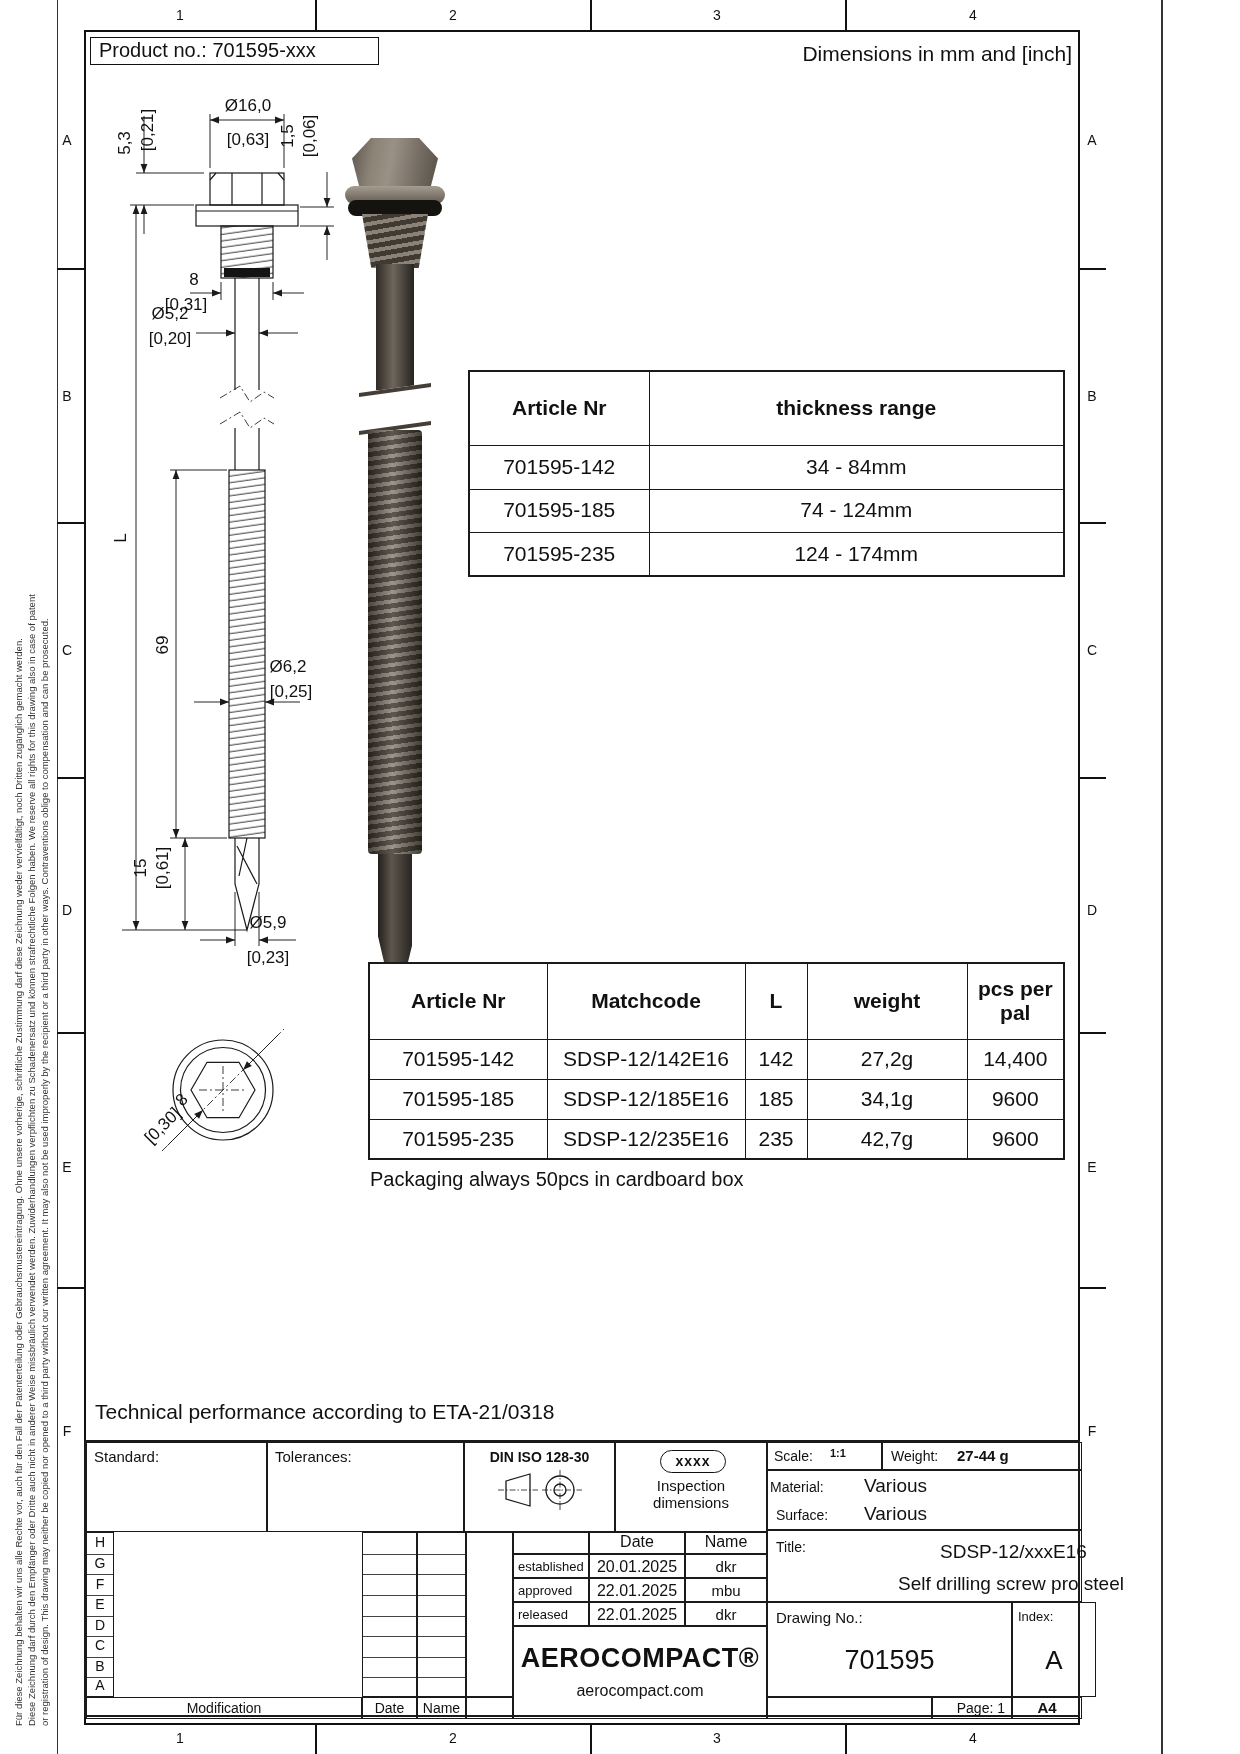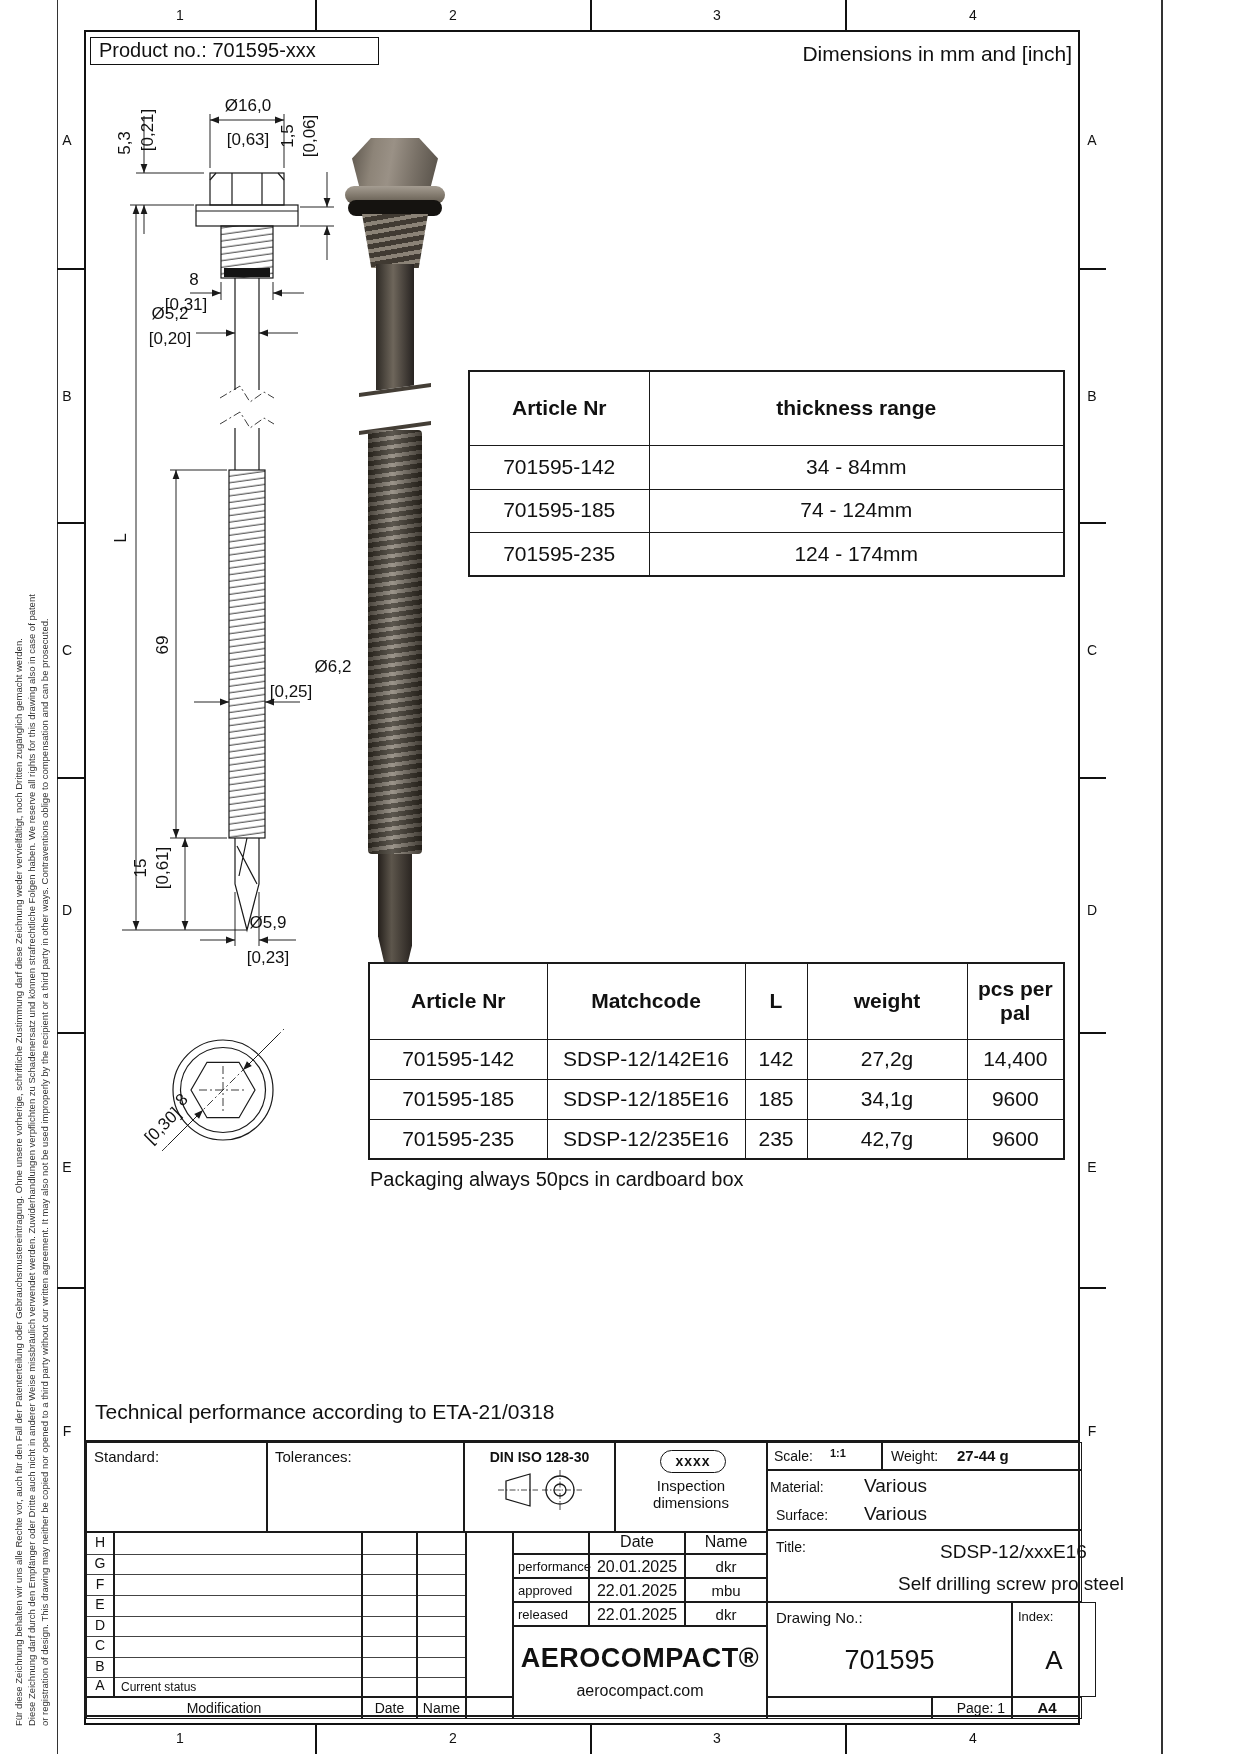--- a/index.html
+++ b/index.html
@@ -162,21 +162,21 @@
   <div class="dim" style="left:248px;top:106px;">Ø16,0</div>
   <div class="dim" style="left:248px;top:140px;">[0,63]</div>
   <div class="dimr" style="left:288px;top:136px;">1,5</div>
   <div class="dimr" style="left:310px;top:136px;">[0,06]</div>
   <div class="dim" style="left:194px;top:280px;">8</div>
   <div class="dim" style="left:186px;top:305px;">[0,31]</div>
   <div class="dim" style="left:170px;top:314px;">Ø5,2</div>
   <div class="dim" style="left:170px;top:339px;">[0,20]</div>
   <div class="dimr" style="left:121px;top:538px;">L</div>
   <div class="dimr" style="left:163px;top:645px;">69</div>
-  <div class="dim" style="left:288px;top:667px;margin-left:45px;">Ø6,2</div>
+  <div class="dim" style="left:288px;top:667px;">Ø6,2</div>
   <div class="dim" style="left:291px;top:692px;">[0,25]</div>
   <div class="dimr" style="left:141px;top:868px;">15</div>
   <div class="dimr" style="left:163px;top:868px;">[0,61]</div>
   <div class="dim" style="left:268px;top:923px;">Ø5,9</div>
   <div class="dim" style="left:268px;top:958px;">[0,23]</div>
   <div class="dim45" style="left:182px;top:1100px;">8</div>
   <div class="dim45" style="left:163px;top:1126px;">[0,30]</div>
 
   <div class="pp" style="left:345px;top:138px;width:100px;height:880px;">
     <div class="pp" style="left:7px;top:0;width:86px;height:54px;
@@ -341,30 +341,20 @@
       <div style="position:absolute;top:125px;width:100%;text-align:center;font-size:14px;">B</div>
       <div style="position:absolute;top:144px;width:100%;text-align:center;font-size:14px;">A</div>
       <div class="hline" style="top:20.6px;"></div>
         <div class="hline" style="top:41.2px;"></div>
       <div class="hline" style="top:61.8px;"></div>
         <div class="hline" style="top:82.5px;"></div>
       <div class="hline" style="top:103.1px;"></div>
         <div class="hline" style="top:123.7px;"></div>
       <div class="hline" style="top:144.3px;"></div>
     </div>
-    <div class="c" style="left:28px;top:90px;width:248px;height:165px;">
-      <div class="hline" style="top:20.6px;"></div>
-        <div class="hline" style="top:41.2px;"></div>
-      <div class="hline" style="top:61.8px;"></div>
-        <div class="hline" style="top:82.5px;"></div>
-      <div class="hline" style="top:103.1px;"></div>
-        <div class="hline" style="top:123.7px;"></div>
-      <div class="hline" style="top:144.3px;"></div>
-      <span class="lbl" style="left:6px;top:147px;font-size:12px;">Current status</span>
-    </div>
     <div class="c" style="left:276px;top:90px;width:55px;height:165px;">
       <div class="hline" style="top:20.6px;"></div>
         <div class="hline" style="top:41.2px;"></div>
       <div class="hline" style="top:61.8px;"></div>
         <div class="hline" style="top:82.5px;"></div>
       <div class="hline" style="top:103.1px;"></div>
         <div class="hline" style="top:123.7px;"></div>
       <div class="hline" style="top:144.3px;"></div>
     </div>
     <div class="c" style="left:331px;top:90px;width:49px;height:165px;">
@@ -379,21 +369,21 @@
     <div class="c" style="left:380px;top:90px;width:47px;height:165px;"></div>
 
     <div class="c" style="left:427px;top:90px;width:76px;height:22px;"></div>
     <div class="c" style="left:503px;top:90px;width:96px;height:22px;text-align:center;">
       <span style="font-size:16px;">Date</span>
     </div>
     <div class="c" style="left:599px;top:90px;width:82px;height:22px;text-align:center;">
       <span style="font-size:16px;">Name</span>
     </div>
     <div class="c" style="left:427px;top:112px;width:76px;height:24px;">
-      <span class="lbl" style="left:4px;top:4px;font-size:13px;">performance</span>
+      <span class="lbl" style="left:4px;top:4px;font-size:13px;">established</span>
       </div>
     <div class="c" style="left:503px;top:112px;width:96px;height:24px;text-align:center;">
       <span style="font-size:16px;line-height:23px;">20.01.2025</span></div>
     <div class="c" style="left:599px;top:112px;width:82px;height:24px;text-align:center;">
       <span style="font-size:15px;line-height:23px;">dkr</span></div>
     <div class="c" style="left:427px;top:136px;width:76px;height:24px;">
       <span class="lbl" style="left:4px;top:4px;font-size:13px;">approved</span>
       </div>
     <div class="c" style="left:503px;top:136px;width:96px;height:24px;text-align:center;">
       <span style="font-size:16px;line-height:23px;">22.01.2025</span></div>

